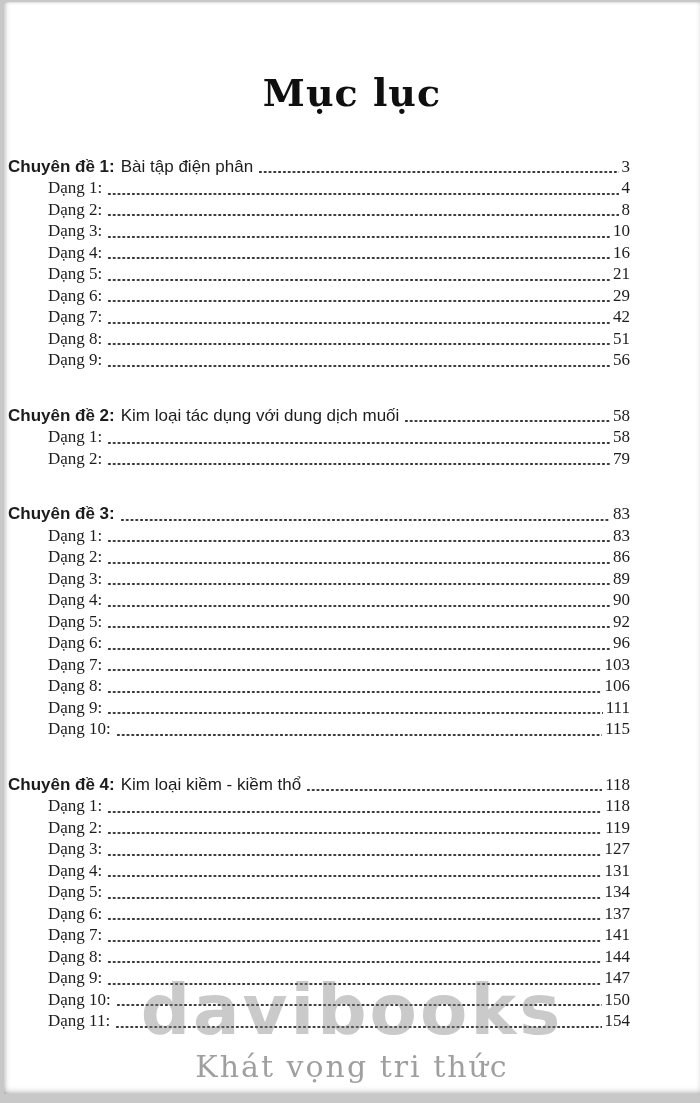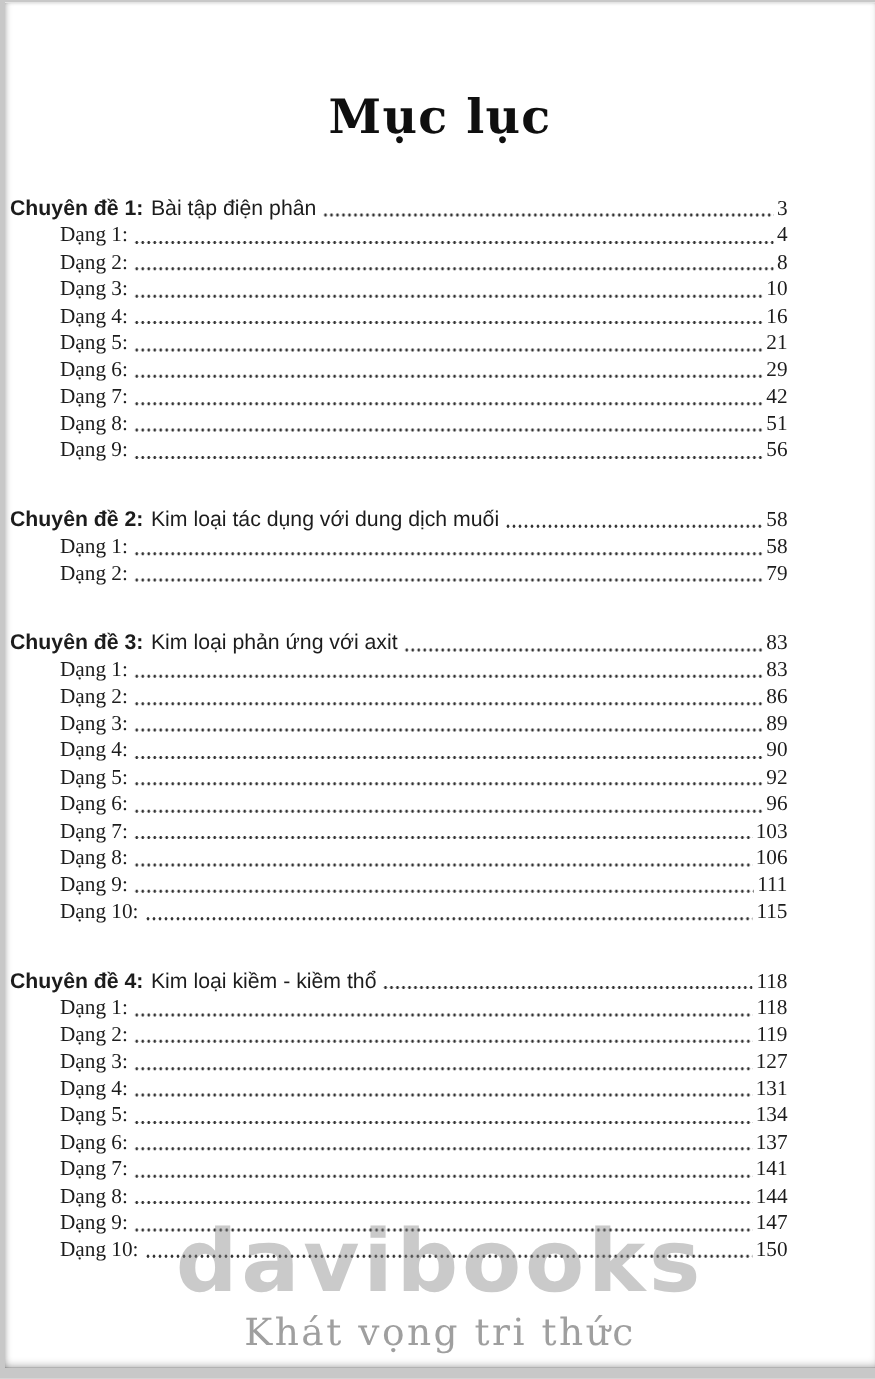--- a/index.html
+++ b/index.html
@@ -172,21 +172,20 @@
         </div>
         <div class="toc-line item">
           <span class="item-label">Dạng 2:</span>
           <span class="leader"></span>
           <span class="toc-page">79</span>
         </div>
       </section>
       <section class="section">
         <div class="toc-line heading">
           <span class="sec-label">Chuyên đề 3:</span>
-          <span class="sec-title">Kim loại phản ứng với axit</span>
           <span class="leader"></span>
           <span class="toc-page">83</span>
         </div>
         <div class="toc-line item">
           <span class="item-label">Dạng 1:</span>
           <span class="leader"></span>
           <span class="toc-page">83</span>
         </div>
         <div class="toc-line item">
           <span class="item-label">Dạng 2:</span>
@@ -283,20 +282,25 @@
         </div>
         <div class="toc-line item">
           <span class="item-label">Dạng 9:</span>
           <span class="leader"></span>
           <span class="toc-page">147</span>
         </div>
         <div class="toc-line item">
           <span class="item-label">Dạng 10:</span>
           <span class="leader"></span>
           <span class="toc-page">150</span>
+        </div>
+        <div class="toc-line item">
+          <span class="item-label">Dạng 11:</span>
+          <span class="leader"></span>
+          <span class="toc-page">154</span>
         </div>
       </section>
     </div>
   <div class="watermark">
     <div class="wm-brand">davibooks</div>
     <div class="wm-slogan">Khát vọng tri thức</div>
   </div>
 </div>
 
 </body></html>

